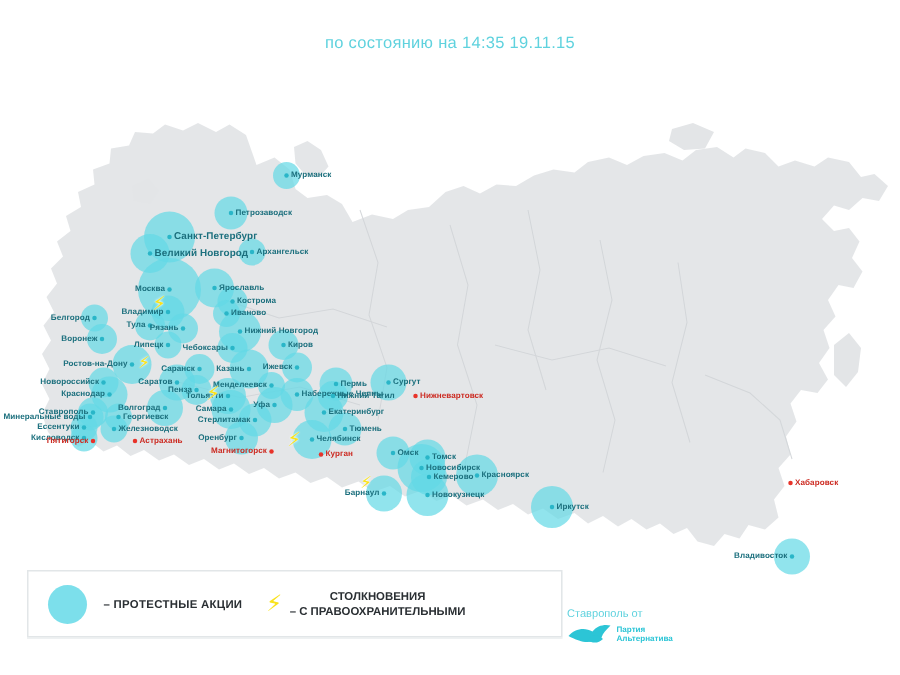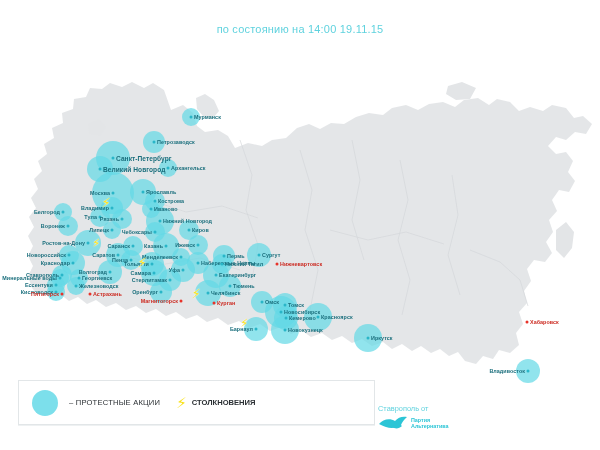--- a/index.html
+++ b/index.html
@@ -45,21 +45,21 @@
         text-shadow:0 0 1px #fff,0 0 2px #fff;}
   .bolt.sm{font-size:11px;line-height:11px;}
 
   
   .legend{position:absolute;left:18px;top:380px;width:355px;height:43px;
           background:#ffffff;border:1px solid #e2e6e8;
           box-shadow:0 1px 0 #eef1f2;
           display:flex;align-items:center;}
   .legend .circ{width:26px;height:26px;border-radius:50%;background:#7cdfeb;
                 margin-left:13px;flex:0 0 auto;}
-  .legend .lt1{margin-left:11px;font-size:7.6px;font-weight:400;color:#2a2f33;
+  .legend .lt1{margin-left:11px;font-size:7.6px;font-weight:700;color:#2a2f33;
                letter-spacing:.2px;white-space:nowrap;}
   .legend .lbolt{margin-left:16px;color:#f9e21a;font-size:15px;line-height:15px;flex:0 0 auto;}
   .legend .lt2{margin-left:5px;font-size:7.6px;font-weight:700;color:#2a2f33;
                line-height:10px;text-align:center;}
 
   
   .credits{position:absolute;left:378px;top:404px;width:210px;height:40px;}
   .cred-by{position:absolute;left:0;top:0;font-size:7.4px;color:#5fd2de;white-space:nowrap;}
   .logo{position:absolute;left:0;top:11px;display:flex;align-items:center;}
   .logo svg{display:block;}
@@ -67,21 +67,21 @@
   .cred-src{position:absolute;left:98px;top:9px;font-size:7.4px;line-height:11px;
             color:#8fdfe8;white-space:nowrap;}
   .cred-src .u{border-bottom:1px solid #bfeaf0;padding-bottom:1px;}
 </style>
 </head>
 <body>
 
 <div id="stage">
 
   <div class="hdr">
-    <div class="subtitle">по состоянию на 14:00 19.11.15</div>
+    <div class="subtitle">по состоянию на 14:35 19.11.15</div>
   </div>
 
   <div id="map">
     <svg viewBox="0 0 600 290">
       <path fill="#e3e5e7" d="
         M196,18 L205,14 L214,20 L219,31 L213,38 L203,36 L197,29 Z
         M171,30 L183,25 L193,33 L197,46 L205,52 L218,50 L228,56 L235,68
         L248,63 L262,66 L272,60 L286,58 L297,48 L309,44 L320,49 L331,43
         L344,44 L356,37 L369,33 L383,35 L392,28 L406,25 L418,30 L429,24
         L443,22 L455,27 L464,20 L478,18 L489,25 L497,19 L510,22 L519,31
@@ -308,20 +308,21 @@
         <div class="bolt sm" style="left: 244px; top: 243px;">⚡</div>
       </div>
   </div>
 
   <div class="legend">
     <div class="circ"></div>
     <div class="lt1">– ПРОТЕСТНЫЕ АКЦИИ</div>
     <div class="lbolt">⚡</div>
     <div class="lt2">
       <div>СТОЛКНОВЕНИЯ</div>
+      <div>– С ПРАВООХРАНИТЕЛЬНЫМИ</div>
     </div>
   </div>
 
   <div class="credits">
     <div class="cred-by">Ставрополь от</div>
     <div class="logo">
       <svg width="30" height="16" viewBox="0 0 30 16">
         <path fill="#2cc5d6" d="M1,9 C5,4 12,3 17,6 C20,2 25,1 29,2 C26,5 24,7 23,10 C19,13 13,14 8,12 C5,11 3,10 1,9 Z"></path>
         <path fill="#2cc5d6" d="M16,9 C19,8 22,9 24,11 C21,14 17,14 14,12 Z"></path>
       </svg>

